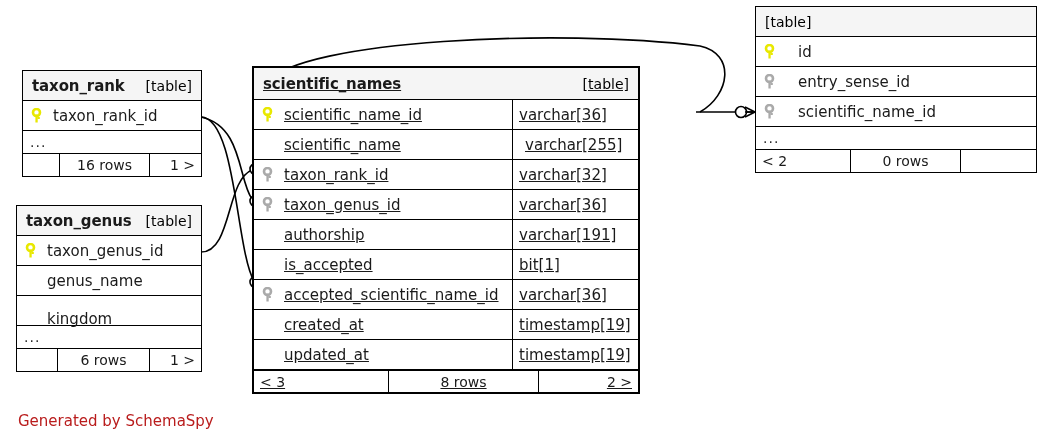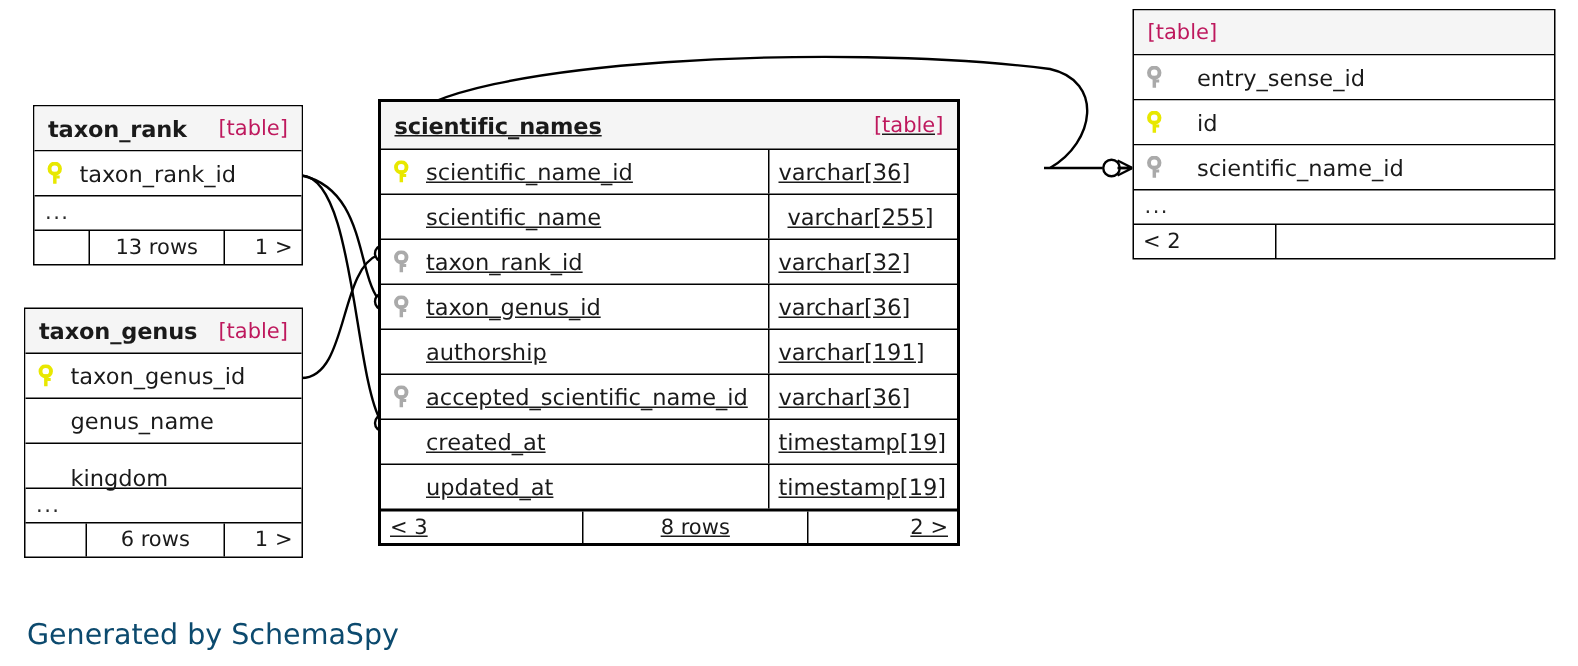--- a/index.html
+++ b/index.html
@@ -55,21 +55,21 @@
     height: 30px;
   }
   .tbl-name {
     font-weight: bold;
     font-size: 15px;
     letter-spacing: -0.1px;
     white-space: nowrap;
   }
   .tbl-tag {
     font-size: 14px;
-    color: #be185d;
+    color: #000000;
     white-space: nowrap;
   }
 
   .tbl-row {
     display: flex;
     align-items: center;
     border-bottom: 1.5px solid #000000;
     box-sizing: border-box;
     height: 30px;
     background: #ffffff;
@@ -147,22 +147,22 @@
   .footer-cell + .footer-cell { border-left: 1.5px solid #000000; }
   .fc-left  { justify-content: flex-start; }
   .fc-mid   { justify-content: center; }
   .fc-right { justify-content: flex-end; }
 
   #caption {
     position: absolute;
     left: 18px;
     top: 412px;
     z-index: 3;
-    font-size: 19px;
-    color: #0c4a6e;
+    font-size: 15px;
+    color: #b91c1c;
     white-space: nowrap;
   }
 </style>
 </head>
 <body>
 
 <div id="diagram-canvas">
 
   <svg id="connectors" viewBox="0 0 1052 444" xmlns="http://www.w3.org/2000/svg">
     <defs>
@@ -213,21 +213,21 @@
             <rect x="4.4" y="6.5" width="2.3" height="8" fill="#e8e800"></rect>
             <rect x="6.4" y="9" width="2.4" height="2" fill="#e8e800"></rect>
           </svg>
         </span>
         <span class="field-label">taxon_rank_id</span>
       </div>
     </div>
     <div class="ellipsis-row">...</div>
     <div class="footer-row">
       <div class="footer-cell fc-left" style="width:36px;"></div>
-      <div class="footer-cell fc-mid" style="flex:1 1 auto;">13 rows</div>
+      <div class="footer-cell fc-mid" style="flex:1 1 auto;">16 rows</div>
       <div class="footer-cell fc-right" style="width:52px;">1 &gt;</div>
     </div>
   </div>
 
   <div class="table-box thin" style="left:16px; top:205px; width:186px;">
     <div class="tbl-header">
       <span class="tbl-name">taxon_genus</span>
       <span class="tbl-tag">[table]</span>
     </div>
     <div class="tbl-row">
@@ -317,20 +317,27 @@
     </div>
 
     <div class="tbl-row">
       <div class="col-name">
         <span class="keyslot"></span>
         <span class="field-label">authorship</span>
       </div>
       <div class="col-type" style="width:126px;">varchar[191]</div>
     </div>
 
+    <div class="tbl-row">
+      <div class="col-name">
+        <span class="keyslot"></span>
+        <span class="field-label">is_accepted</span>
+      </div>
+      <div class="col-type" style="width:126px;">bit[1]</div>
+    </div>
 
     <div class="tbl-row">
       <div class="col-name">
         <span class="keyicon">
           <svg width="18" height="16" viewBox="0 0 18 16">
             <circle cx="5.5" cy="4.5" r="3.5" fill="none" stroke="#aaaaaa" stroke-width="2.6"></circle>
             <rect x="4.4" y="6.5" width="2.3" height="8" fill="#aaaaaa"></rect>
             <rect x="6.4" y="9" width="2.4" height="2" fill="#aaaaaa"></rect>
           </svg>
         </span>
@@ -363,54 +370,55 @@
   </div>
 
   <div class="table-box thin" style="left:755px; top:6px; width:282px;">
     <div class="tbl-header">
       <span class="tbl-tag">[table]</span>
     </div>
     <div class="tbl-row">
       <div class="col-name">
         <span class="keyicon">
           <svg width="18" height="16" viewBox="0 0 18 16">
+            <circle cx="5.5" cy="4.5" r="3.5" fill="none" stroke="#e8e800" stroke-width="2.6"></circle>
+            <rect x="4.4" y="6.5" width="2.3" height="8" fill="#e8e800"></rect>
+            <rect x="6.4" y="9" width="2.4" height="2" fill="#e8e800"></rect>
+          </svg>
+        </span>
+        <span class="field-label" style="margin-left:12px;">id</span>
+      </div>
+    </div>
+    <div class="tbl-row">
+      <div class="col-name">
+        <span class="keyicon">
+          <svg width="18" height="16" viewBox="0 0 18 16">
             <circle cx="5.5" cy="4.5" r="3.5" fill="none" stroke="#aaaaaa" stroke-width="2.6"></circle>
             <rect x="4.4" y="6.5" width="2.3" height="8" fill="#aaaaaa"></rect>
             <rect x="6.4" y="9" width="2.4" height="2" fill="#aaaaaa"></rect>
           </svg>
         </span>
         <span class="field-label" style="margin-left:12px;">entry_sense_id</span>
       </div>
     </div>
     <div class="tbl-row">
       <div class="col-name">
         <span class="keyicon">
           <svg width="18" height="16" viewBox="0 0 18 16">
-            <circle cx="5.5" cy="4.5" r="3.5" fill="none" stroke="#e8e800" stroke-width="2.6"></circle>
-            <rect x="4.4" y="6.5" width="2.3" height="8" fill="#e8e800"></rect>
-            <rect x="6.4" y="9" width="2.4" height="2" fill="#e8e800"></rect>
-          </svg>
-        </span>
-        <span class="field-label" style="margin-left:12px;">id</span>
-      </div>
-    </div>
-    <div class="tbl-row">
-      <div class="col-name">
-        <span class="keyicon">
-          <svg width="18" height="16" viewBox="0 0 18 16">
             <circle cx="5.5" cy="4.5" r="3.5" fill="none" stroke="#aaaaaa" stroke-width="2.6"></circle>
             <rect x="4.4" y="6.5" width="2.3" height="8" fill="#aaaaaa"></rect>
             <rect x="6.4" y="9" width="2.4" height="2" fill="#aaaaaa"></rect>
           </svg>
         </span>
         <span class="field-label" style="margin-left:12px;">scientific_name_id</span>
       </div>
     </div>
     <div class="ellipsis-row">...</div>
     <div class="footer-row">
       <div class="footer-cell fc-left" style="width:94px;">&lt; 2</div>
+      <div class="footer-cell fc-mid" style="width:110px;">0 rows</div>
       <div class="footer-cell fc-right" style="flex:1 1 auto;"></div>
     </div>
   </div>
 
   <div id="caption">Generated by SchemaSpy</div>
 
 </div>
 
 </body></html>

